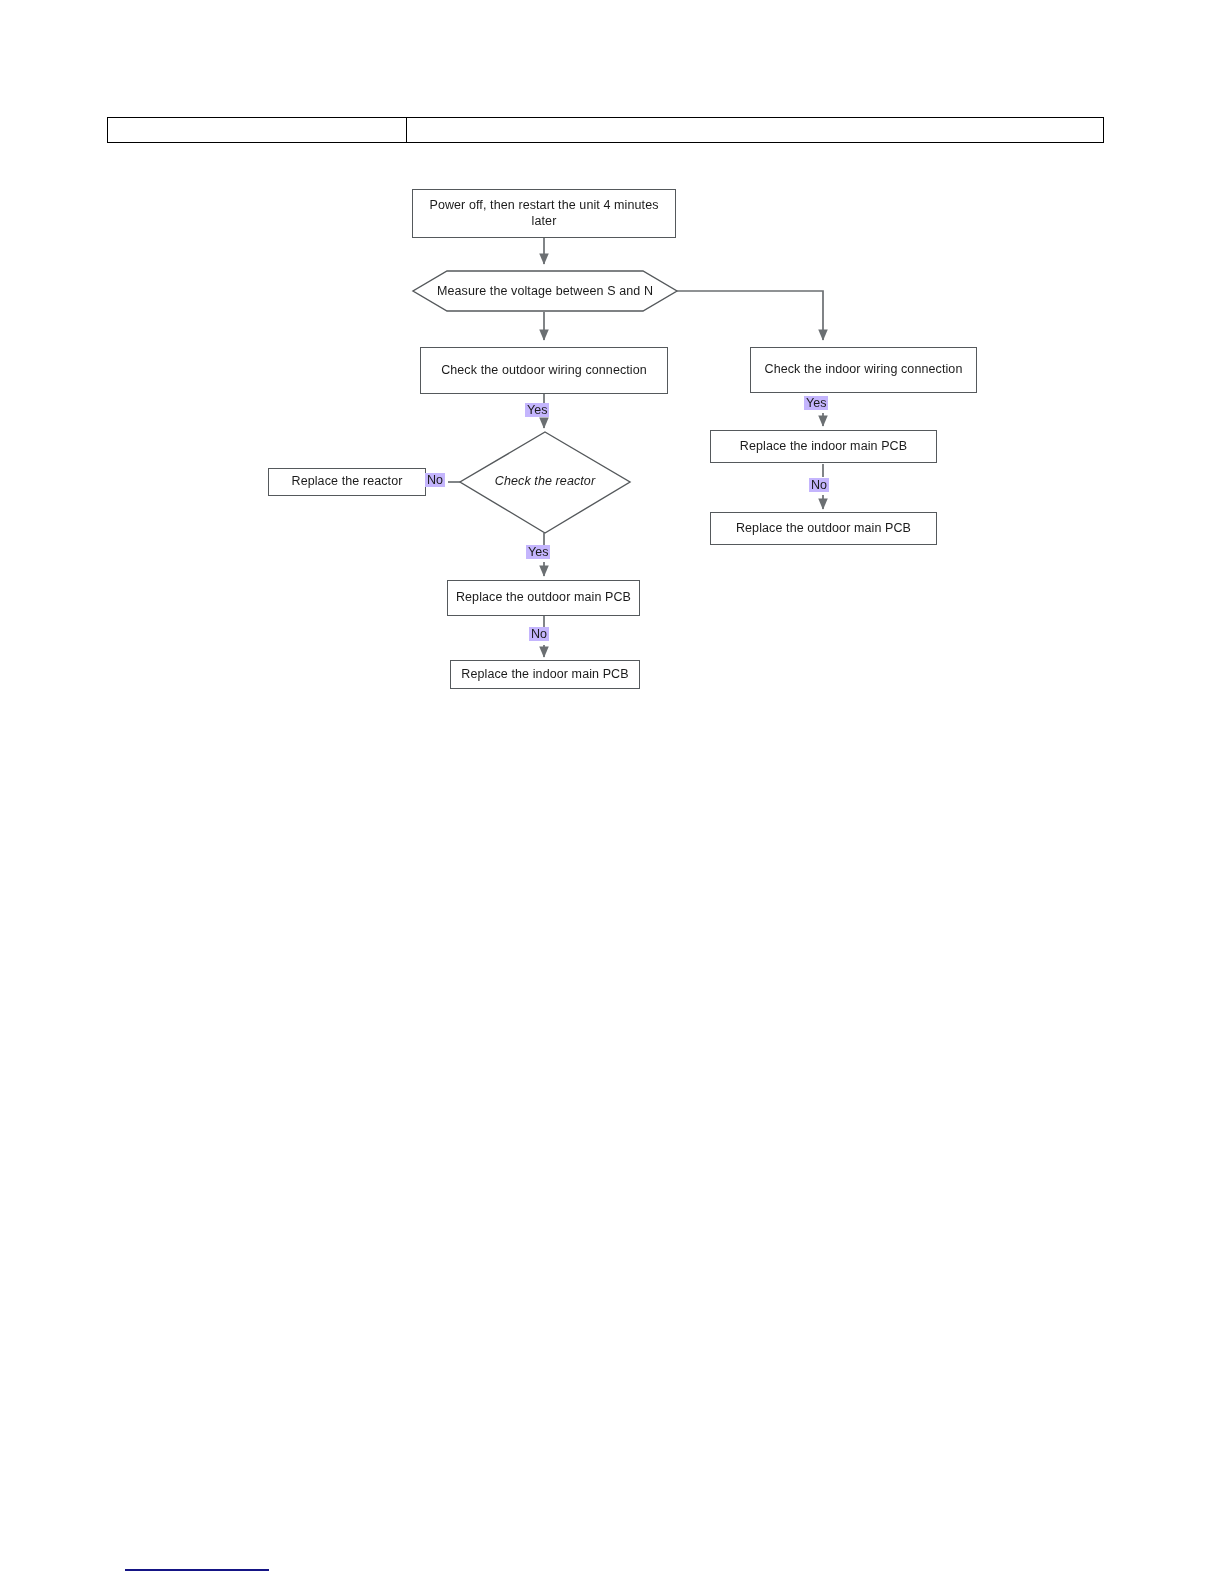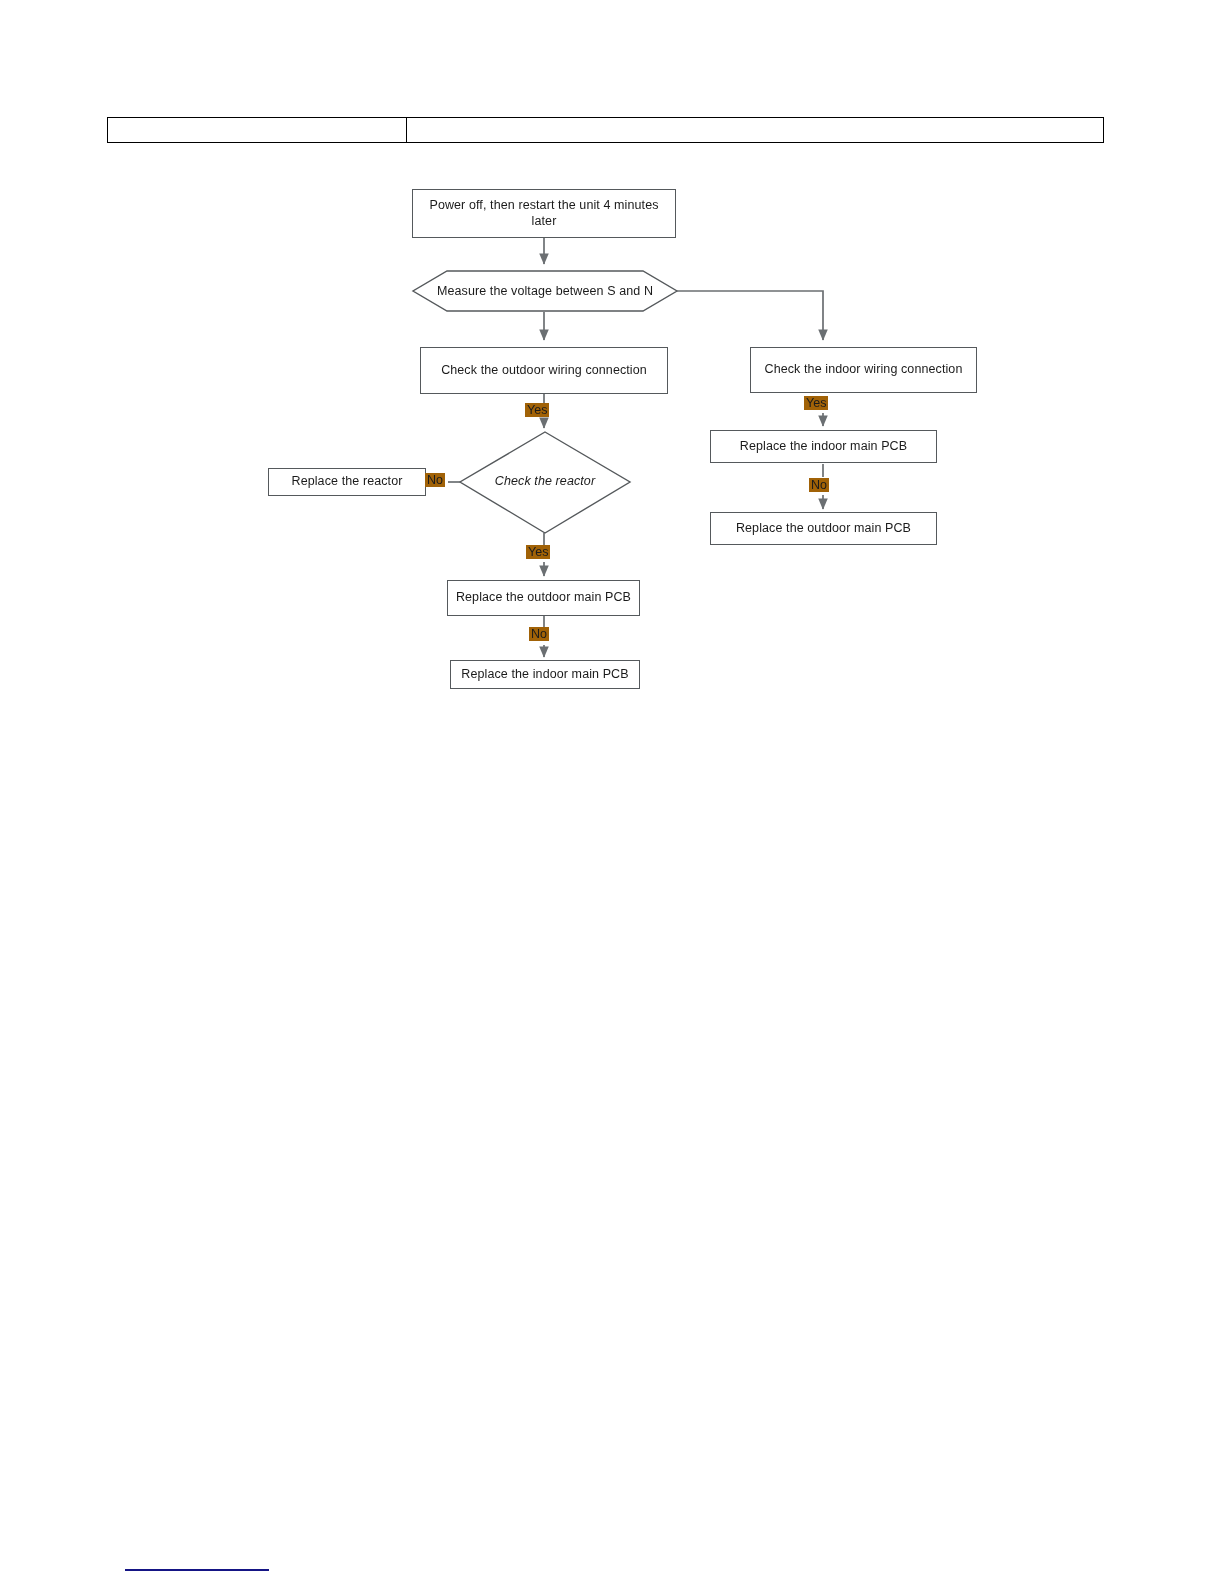--- a/index.html
+++ b/index.html
@@ -74,21 +74,21 @@
   }
   .node .label {
     padding: 0 6px;
     white-space: pre-line;
   }
 
   .edge-label {
     position: absolute;
     font-size: 12.5px;
     color: #1b1b1b;
-    background: #a16207;
+    background: #c4b5fd;
     padding: 0 2px;
     white-space: nowrap;
   }
 
   
   .footnote-rule {
     position: absolute;
     left: 125px;
     top: 1569px;
     width: 144px;

